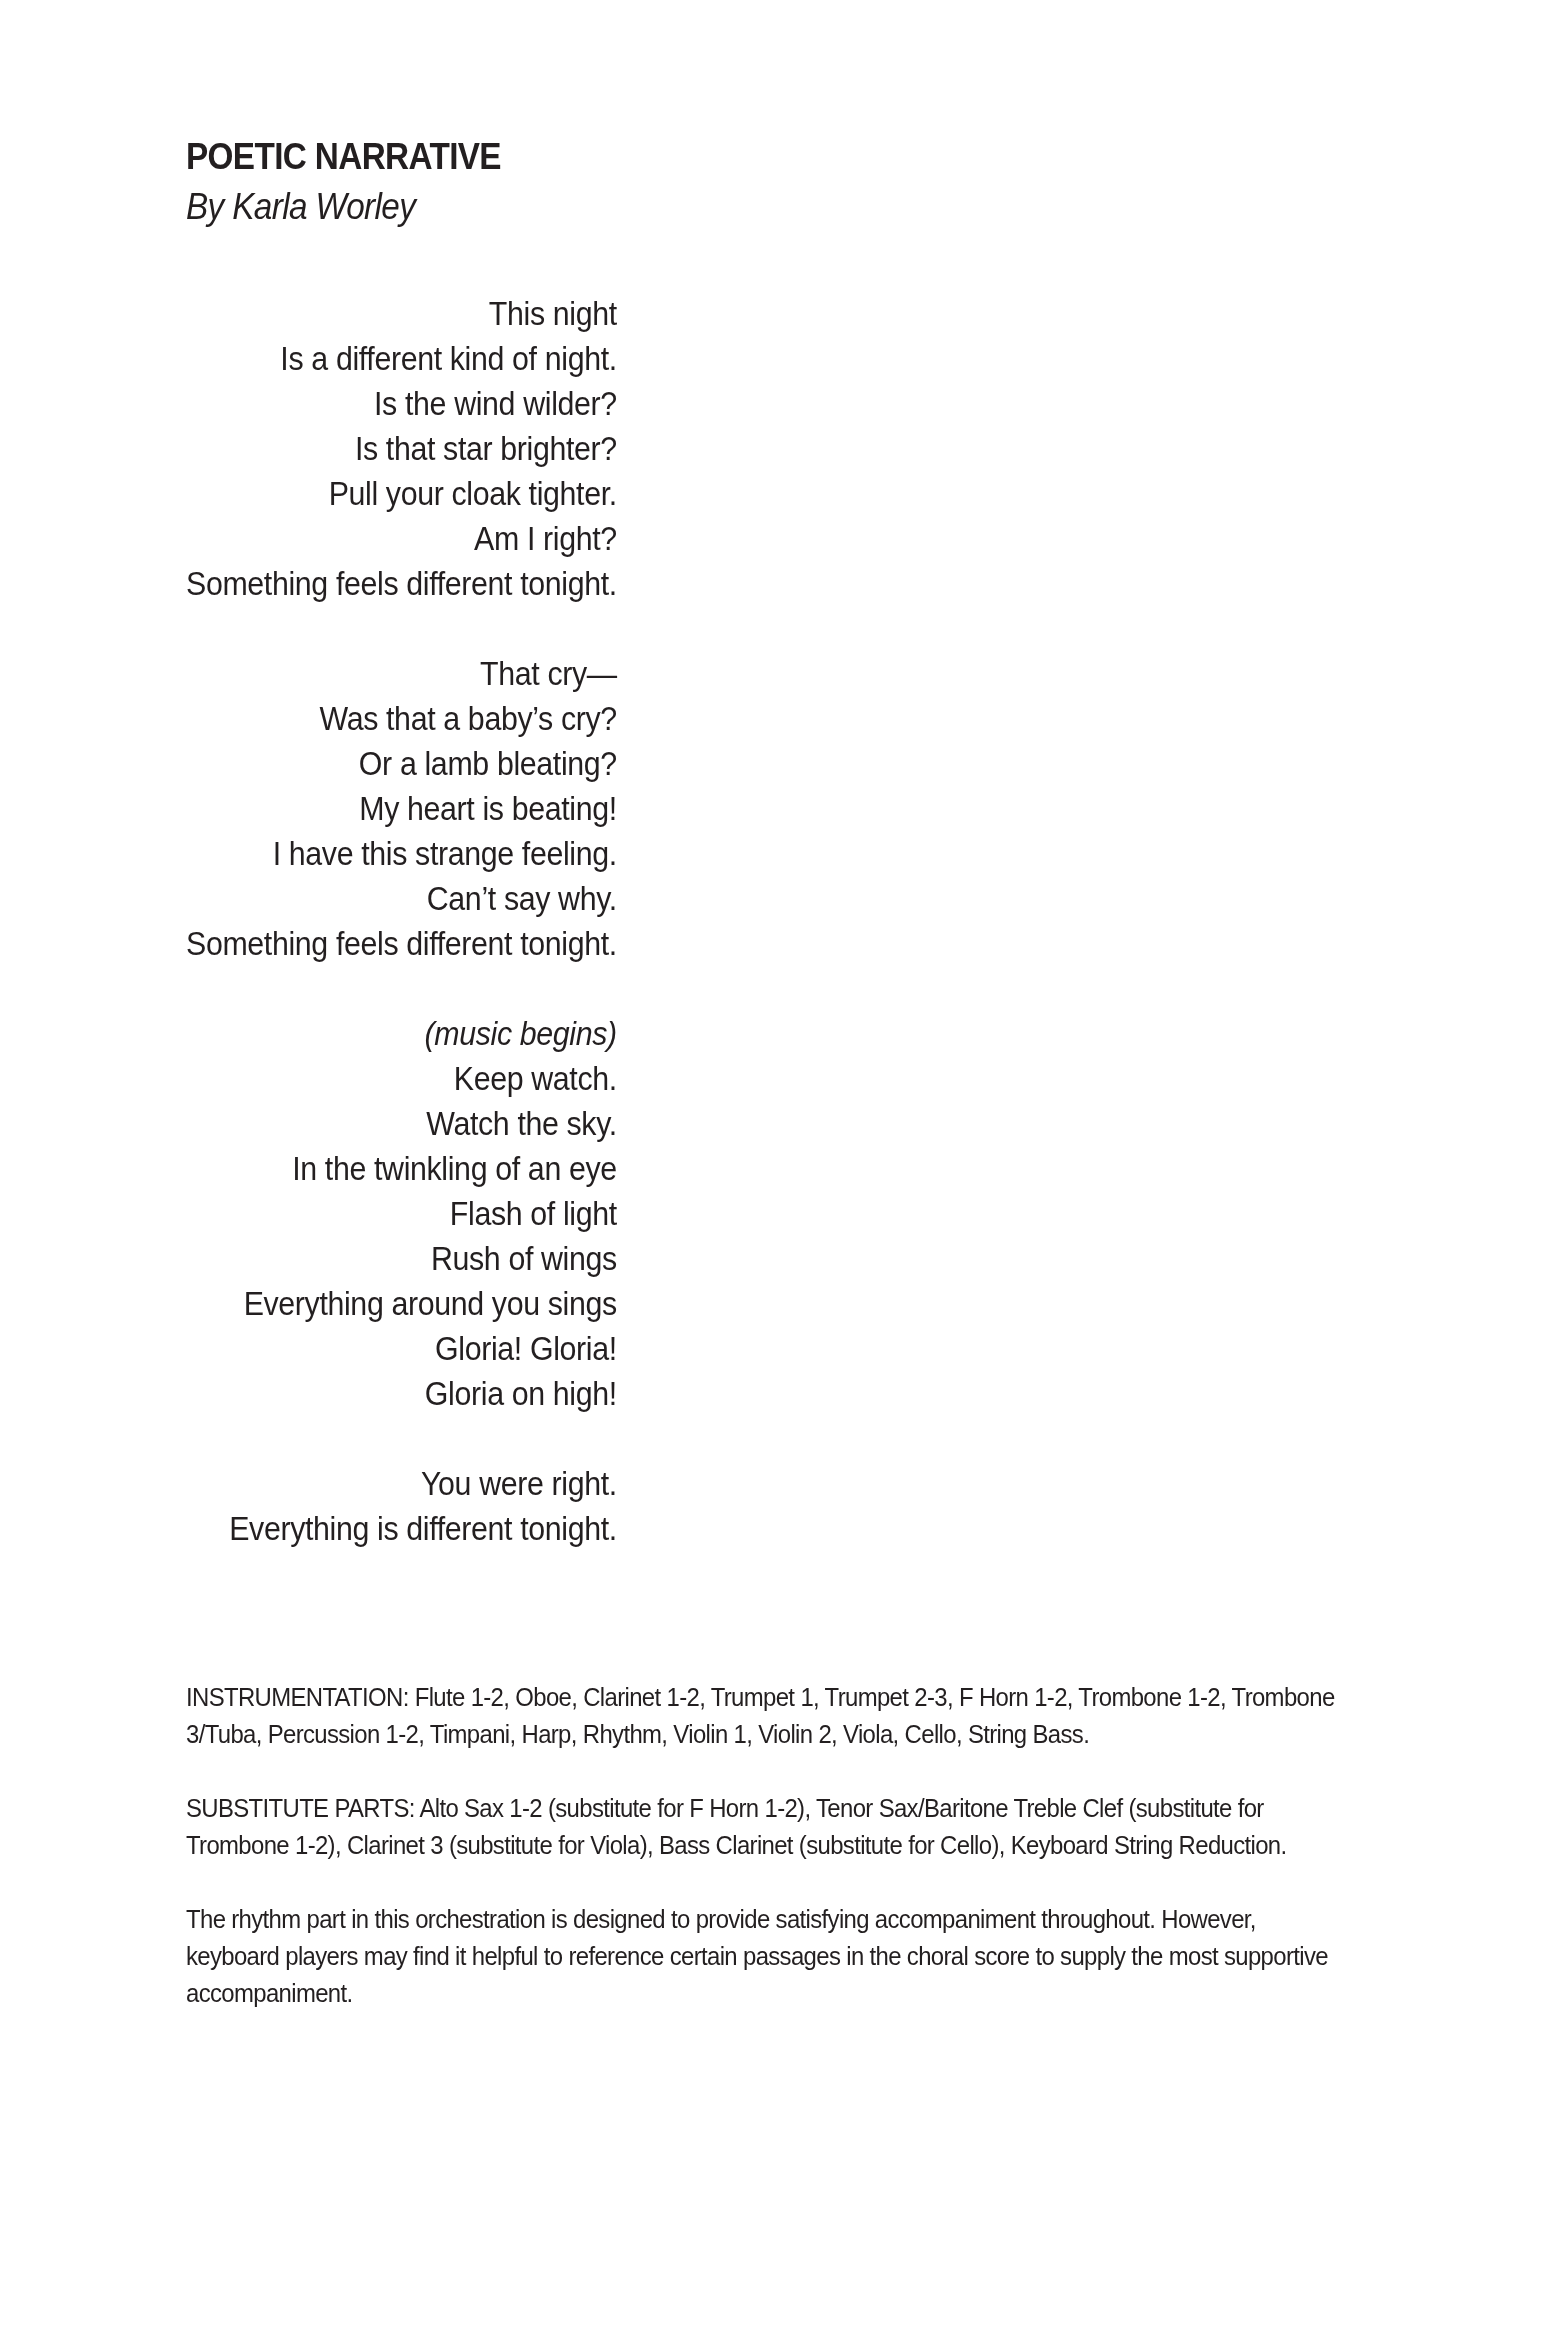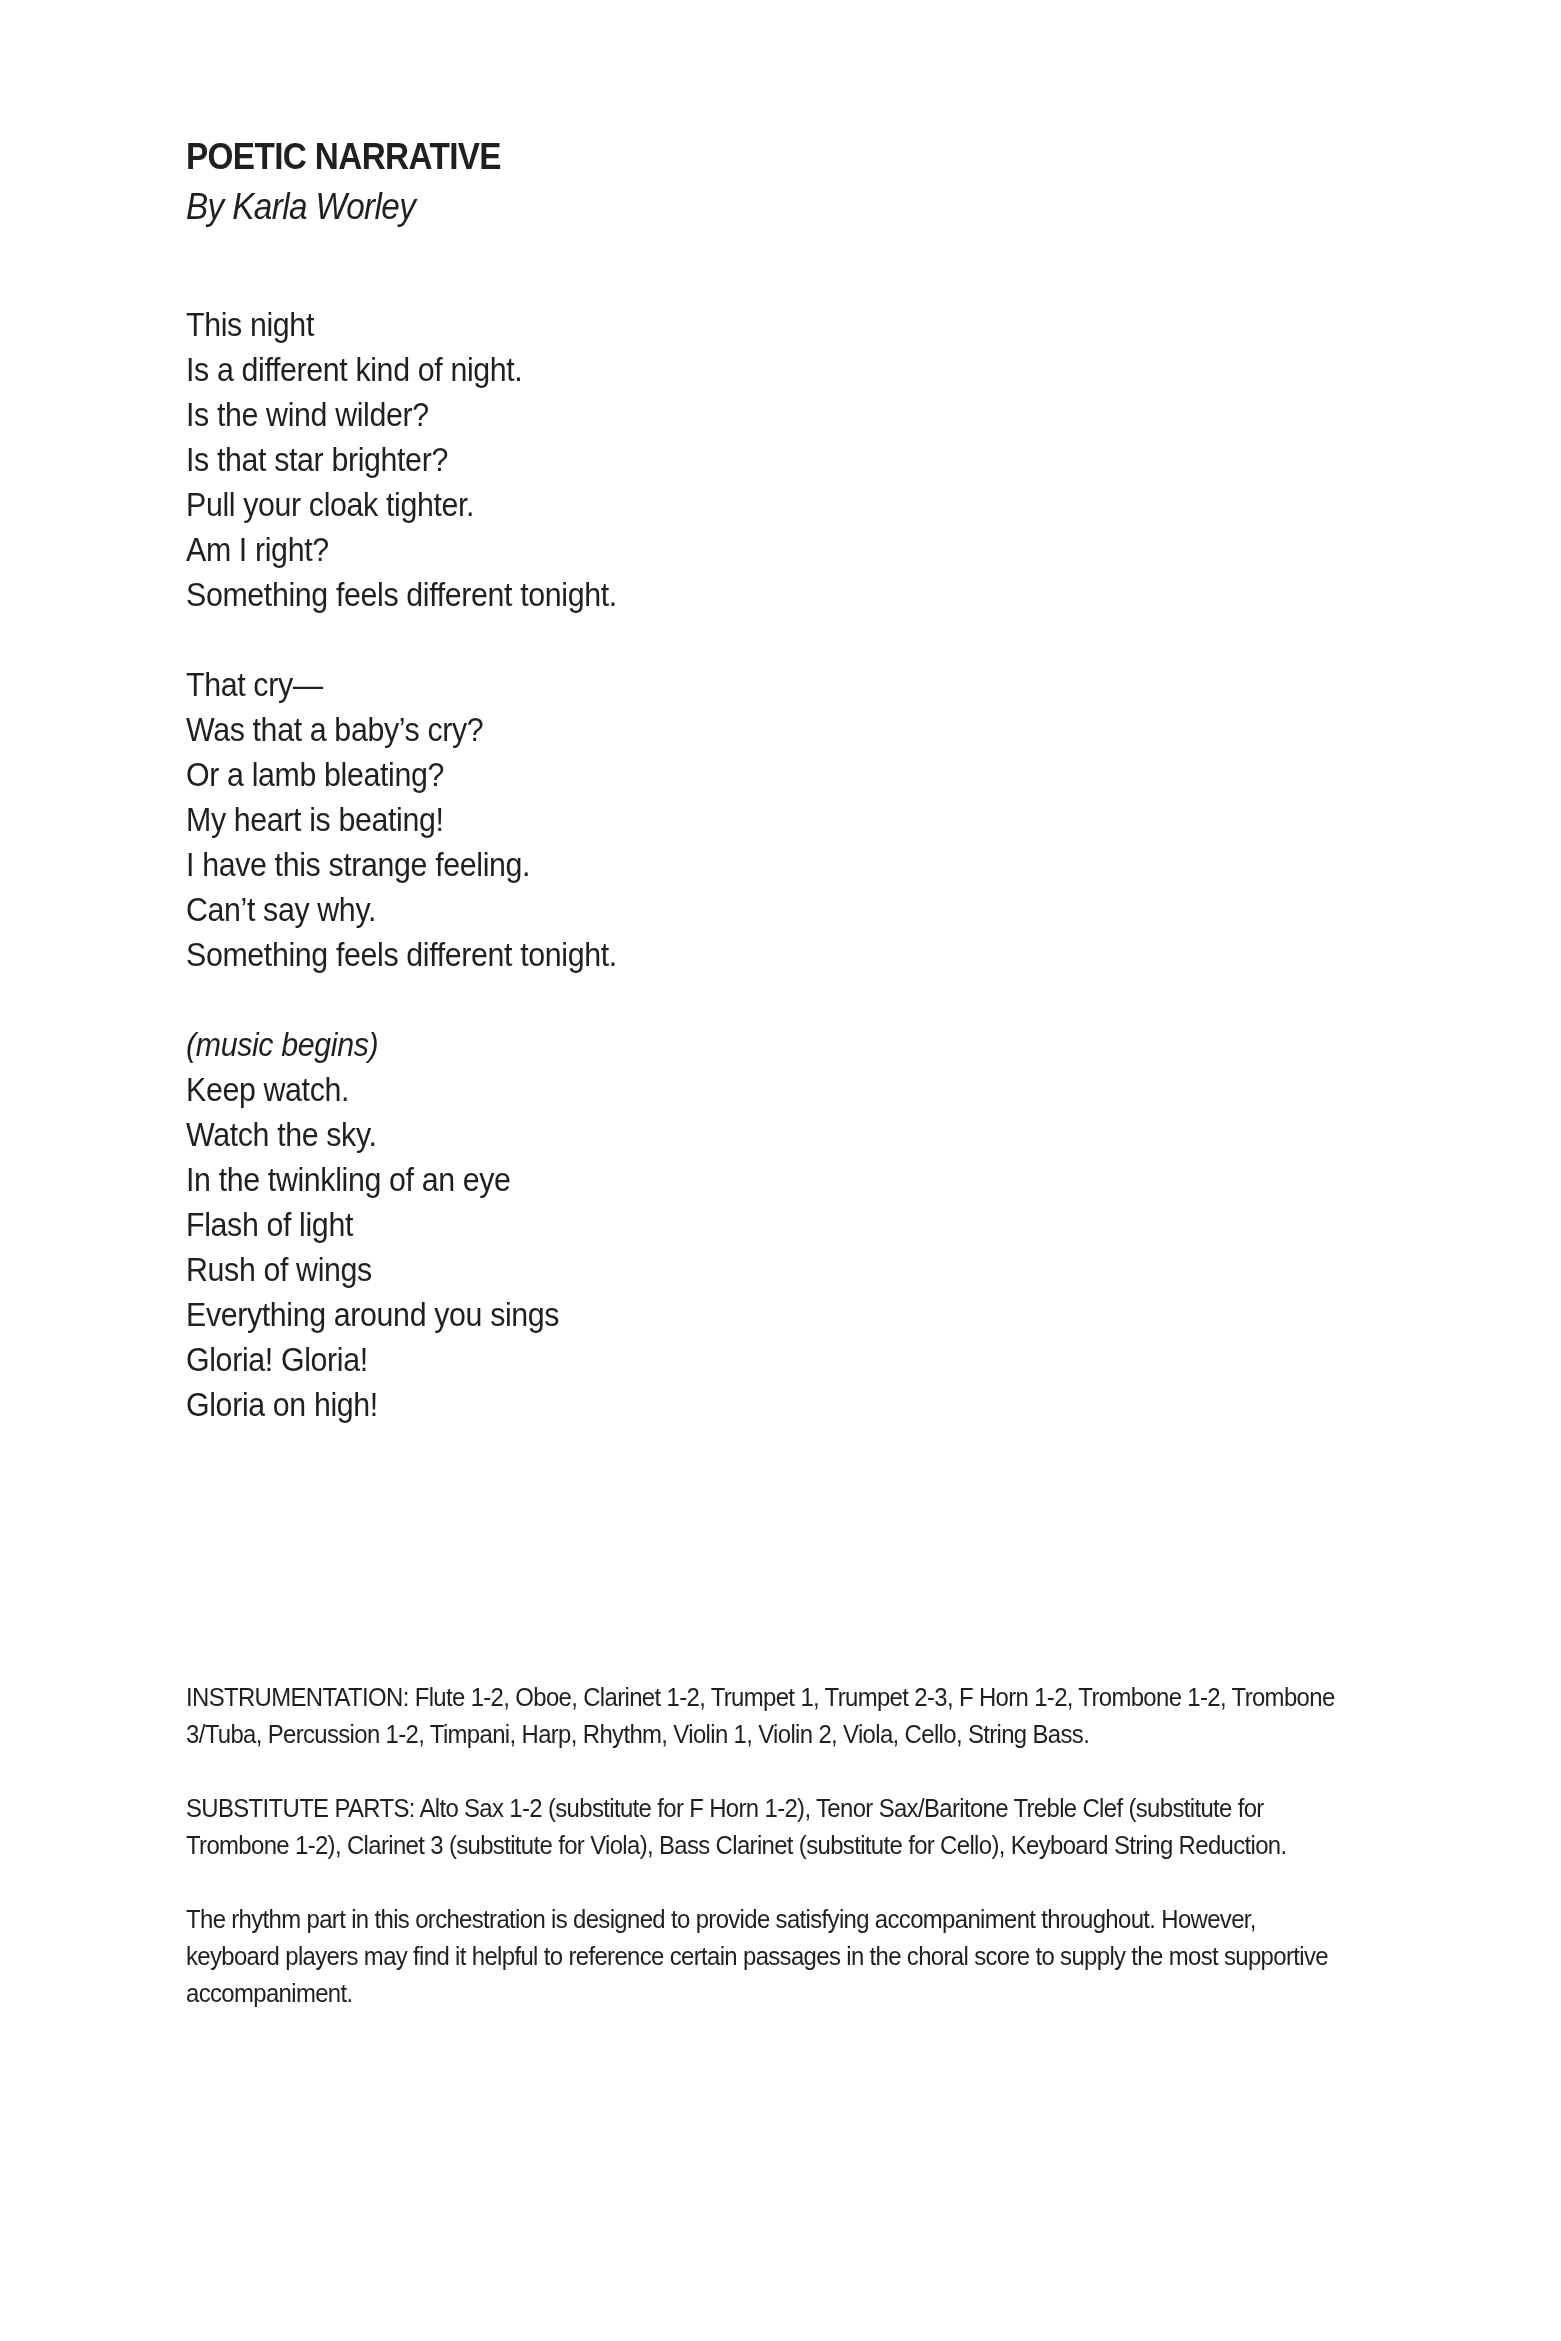--- a/index.html
+++ b/index.html
@@ -4,21 +4,21 @@
 <style>
   html, body { margin: 0; padding: 0; background: #ffffff; }
   body { width: 1561px; height: 2342px; position: relative; overflow: hidden;
          font-family: "Liberation Sans", "DejaVu Sans", sans-serif; color: #231f20; }
   .page { position: absolute; left: 0; top: 0; width: 1381px; height: 2342px; }
   .title { position: absolute; left: 186px; top: 134px; font-size: 37px; font-weight: bold;
            letter-spacing: -0.7px; line-height: 45px; transform: scaleX(0.9); transform-origin: left; }
   .byline { position: absolute; left: 186px; top: 184px; font-size: 37px; font-style: italic;
             line-height: 45px; letter-spacing: -0.7px; transform: scaleX(0.9); transform-origin: left; }
   .poem { position: absolute; left: 186px; top: 286px; }
-  .stanza { margin: 16px 0 45px 0; }
+  .stanza { margin: 5px 0 45px 0; text-align: right; }
   .line { font-size: 33px; line-height: 45px; white-space: nowrap; letter-spacing: -0.4px;
           transform: scaleX(0.92); transform-origin: left; }
   .line.italic { font-style: italic; }
   .notes { position: absolute; left: 186px; top: 1679px; width: 1160px; }
   .note { font-size: 26px; line-height: 37px; margin: 0 0 37px 0; letter-spacing: -0.7px;
           transform: scaleX(0.92); transform-origin: left; width: 1264px; }
   .ccli { position: absolute; left: 190px; top: 2141px; }
   .ccli-line { font-size: 26px; line-height: 37px; letter-spacing: -0.7px; white-space: nowrap;
                transform: scaleX(0.92); transform-origin: left; }
 </style>
@@ -52,20 +52,24 @@
       <div class="line italic">(music begins)</div>
       <div class="line">Keep watch.</div>
       <div class="line">Watch the sky.</div>
       <div class="line">In the twinkling of an eye</div>
       <div class="line">Flash of light</div>
       <div class="line">Rush of wings</div>
       <div class="line">Everything around you sings</div>
       <div class="line">Gloria! Gloria!</div>
       <div class="line">Gloria on high!</div>
     </div>
+    <div class="stanza">
+      <div class="line">You were right.</div>
+      <div class="line">Everything is different tonight.</div>
+    </div>
   </div>
 
   <div class="notes">
     <p class="note">INSTRUMENTATION: Flute 1-2, Oboe, Clarinet 1-2, Trumpet 1, Trumpet 2-3, F Horn 1-2, Trombone 1-2, Trombone 3/Tuba, Percussion 1-2, Timpani, Harp, Rhythm, Violin 1, Violin 2, Viola, Cello, String Bass.</p>
     <p class="note">SUBSTITUTE PARTS: Alto Sax 1-2 (substitute for F Horn 1-2), Tenor Sax/Baritone Treble Clef (substitute for Trombone 1-2), Clarinet 3 (substitute for Viola), Bass Clarinet (substitute for Cello), Keyboard String Reduction.</p>
     <p class="note">The rhythm part in this orchestration is designed to provide satisfying accompaniment throughout. However, keyboard players may find it helpful to reference certain passages in the choral score to supply the most supportive accompaniment.</p>
   </div>
 
 </div>
 

